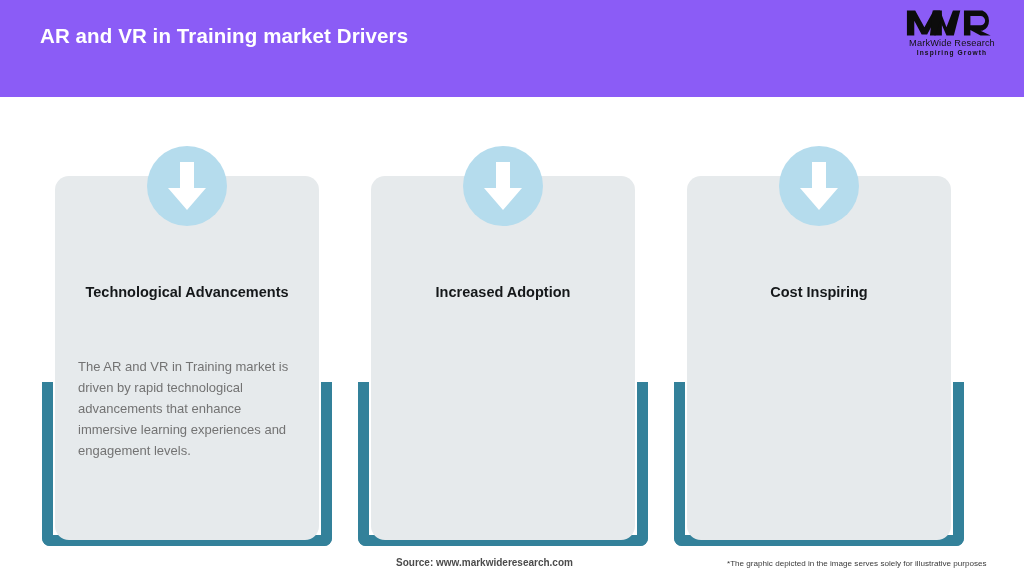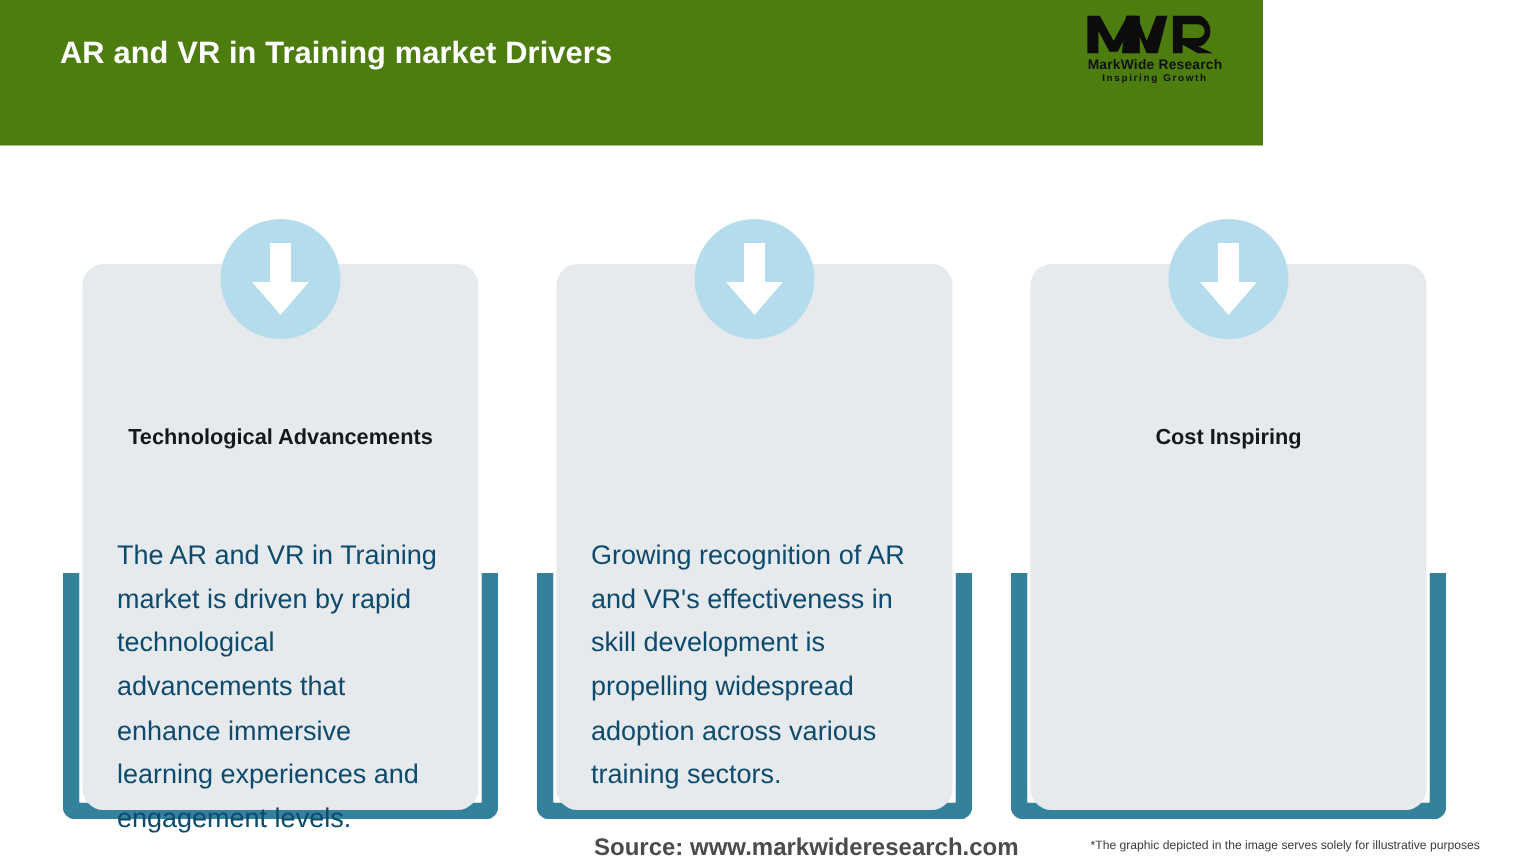--- a/index.html
+++ b/index.html
@@ -14,23 +14,23 @@
     font-family: "Liberation Sans", sans-serif;
     overflow: hidden;
     position: relative;
   }
 
   
   .header {
     position: absolute;
     left: 0;
     top: 0;
-    width: 842px;
+    width: 1024px;
     height: 97px;
-    background: #4d7c0f;
+    background: #8b5cf6;
     box-sizing: border-box;
   }
   .header-title {
     position: absolute;
     left: 40px;
     top: 24px;
     font-size: 20.5px;
     font-weight: bold;
     color: #ffffff;
     letter-spacing: 0.1px;
@@ -48,21 +48,21 @@
   }
   .logo-mark {
     display: block;
     margin: 0 auto;
     width: 92px;
     height: 30px;
   }
   .logo-name {
     display: block;
     font-size: 9.2px;
-    font-weight: bold;
+    font-weight: normal;
     color: #111111;
     letter-spacing: 0.15px;
     margin-top: 0px;
     white-space: nowrap;
   }
   .logo-tag {
     display: block;
     font-size: 6.6px;
     font-weight: bold;
     color: #111111;
@@ -141,32 +141,32 @@
     font-size: 14.5px;
     font-weight: bold;
     color: #15181a;
     line-height: 1.25;
   }
   .card-body {
     position: absolute;
     left: 23px;
     right: 18px;
     top: 180px;
-    font-size: 18px;
-    color: #0c4a6e;
+    font-size: 13px;
+    color: #737373;
     line-height: 1.62;
     text-align: left;
   }
 
   
   .footer-source {
     position: absolute;
     left: 396px;
     top: 557px;
-    font-size: 16px;
+    font-size: 10px;
     font-weight: bold;
     color: #4b4b4b;
     white-space: nowrap;
   }
   .footer-note {
     position: absolute;
     left: 727px;
     top: 559px;
     font-size: 8.1px;
     color: #3a3a3a;
@@ -206,21 +206,21 @@
     <div class="icon-circle">
       <svg width="44" height="52" viewBox="0 0 44 52">
         <polygon points="15,2 29,2 29,28 41,28 22,50 3,28 15,28" fill="#ffffff"></polygon>
       </svg>
     </div>
   </div>
 
   <div class="card-wrap c2">
     <div class="bracket"></div>
     <div class="card">
-      <div class="card-body">Growing recognition of AR and VR's effectiveness in skill development is propelling widespread adoption across various training sectors.</div>
+      <div class="card-title">Increased Adoption</div>
     </div>
     <div class="icon-circle">
       <svg width="44" height="52" viewBox="0 0 44 52">
         <polygon points="15,2 29,2 29,28 41,28 22,50 3,28 15,28" fill="#ffffff"></polygon>
       </svg>
     </div>
   </div>
 
   <div class="card-wrap c3">
     <div class="bracket"></div>

